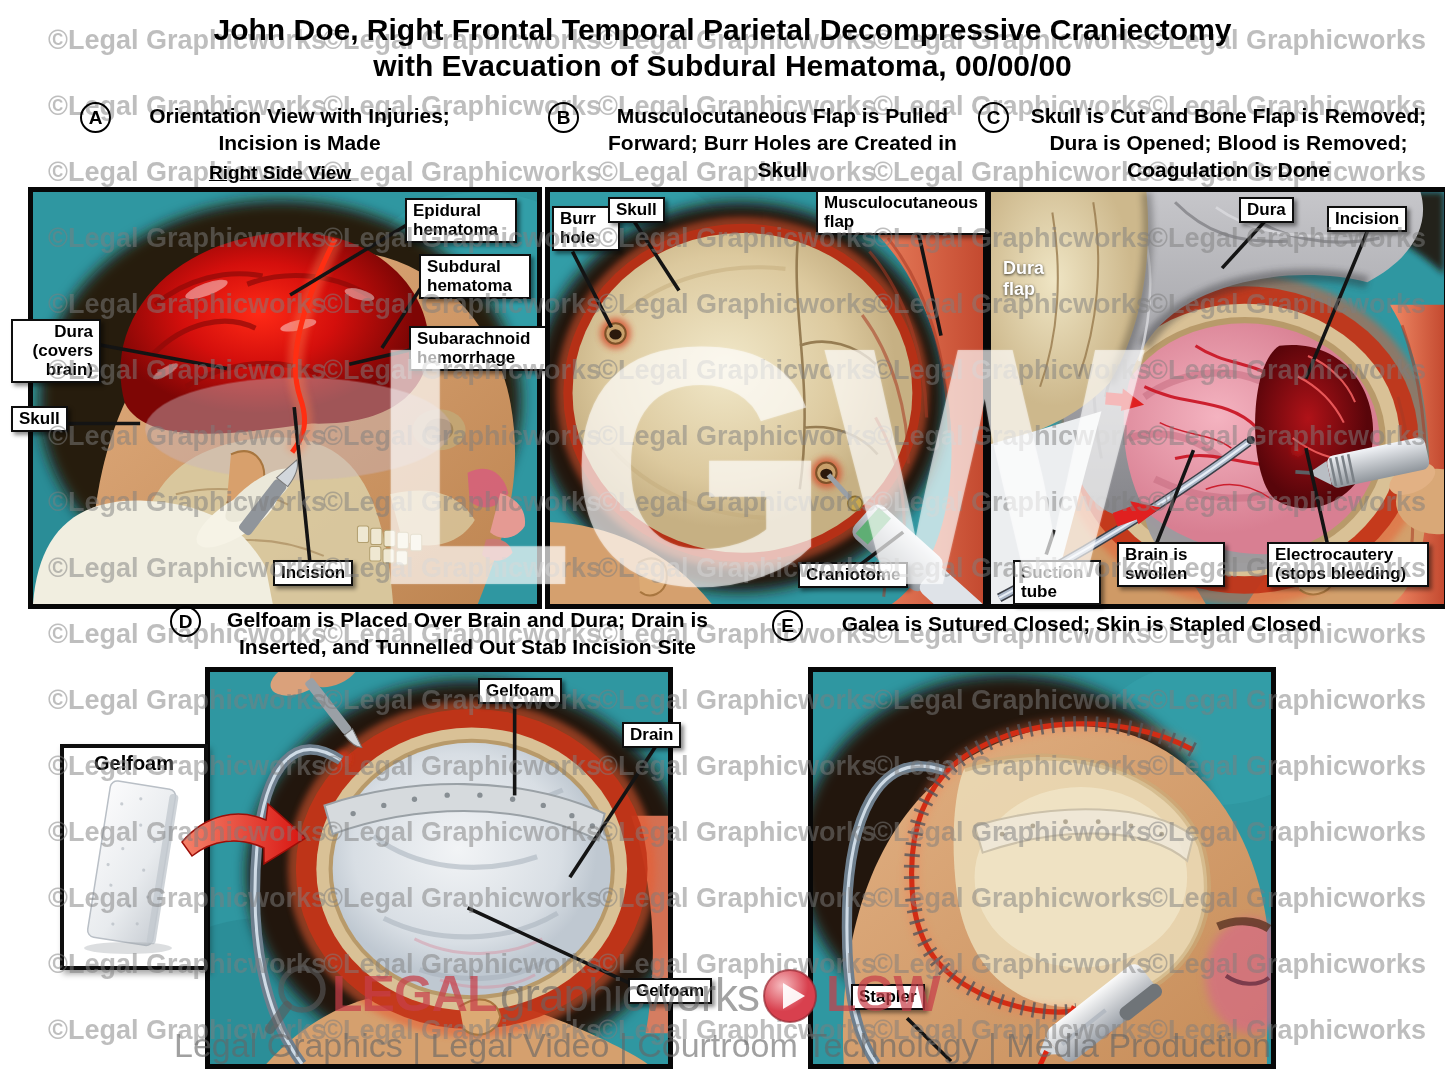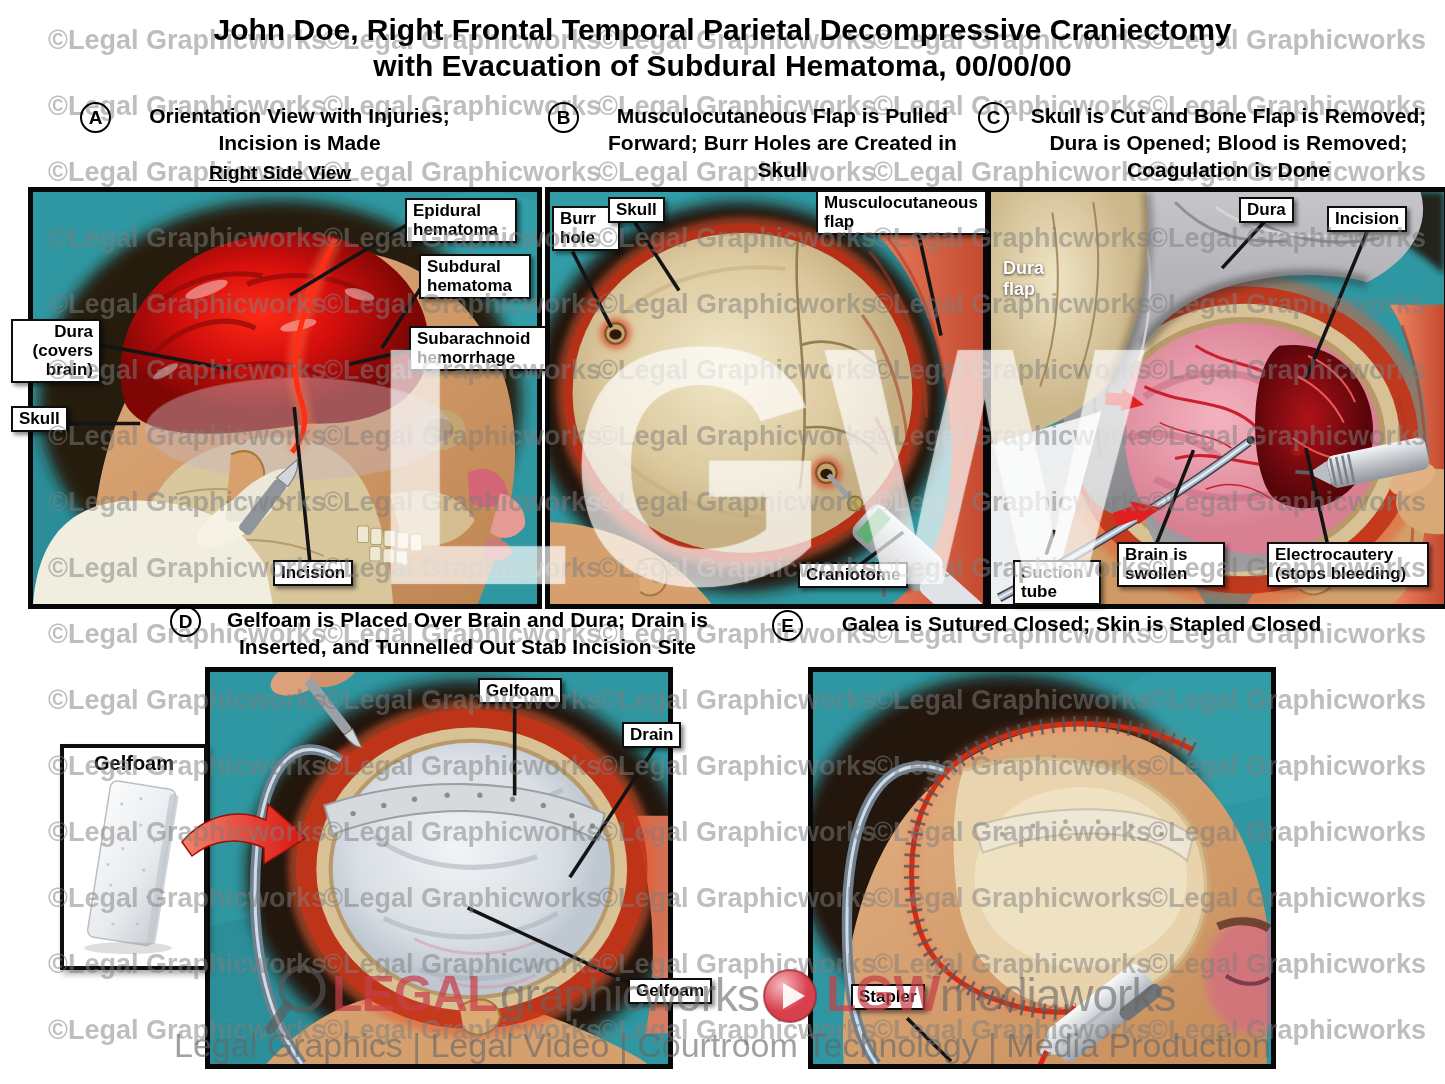--- a/index.html
+++ b/index.html
@@ -639,17 +639,16 @@
       <defs>
         <radialGradient id="playG" cx="35%" cy="30%">
             <stop offset="0%" stop-color="#f6bcc0"></stop>
             <stop offset="100%" stop-color="#d8404e"></stop>
           </radialGradient>
       </defs>
       <circle cx="28" cy="28" r="26" fill="url(#playG)" stroke="rgba(150,40,50,.7)" stroke-width="2"></circle>
       <polygon points="21,15 21,41 43,28" fill="#ffffff" opacity=".92"></polygon>
     </svg>
     <span class="logo-word w-red" style="left:826px;">LGW</span>
-    <span class="logo-word w-grey" style="left:940px;">mediaworks</span>
     <div id="tagline">Legal Graphics | Legal Video | Courtroom Technology | Media Production</div>
   </div>
 
 </div>
 
 </body></html>

